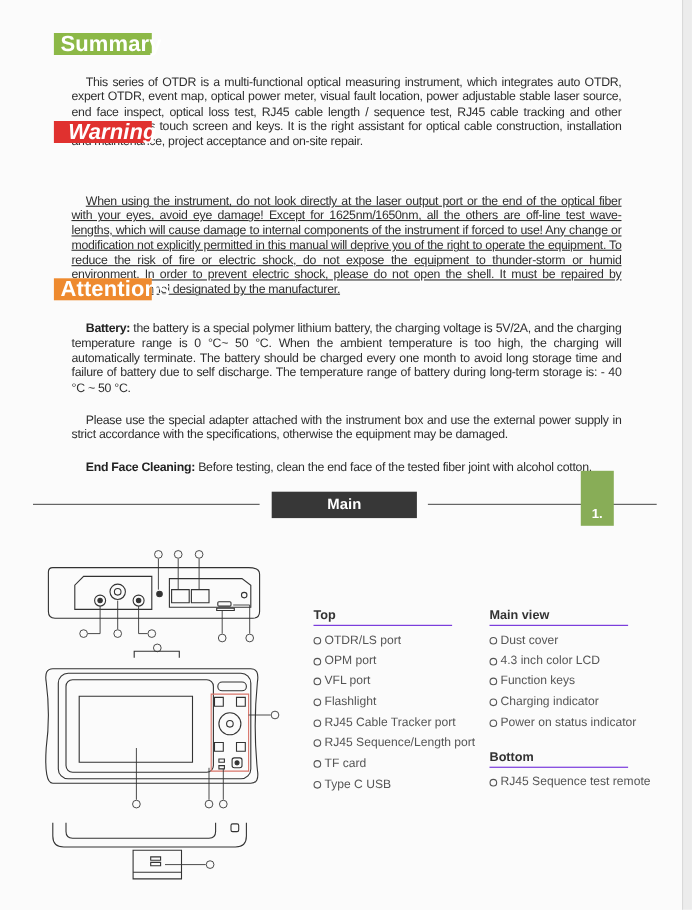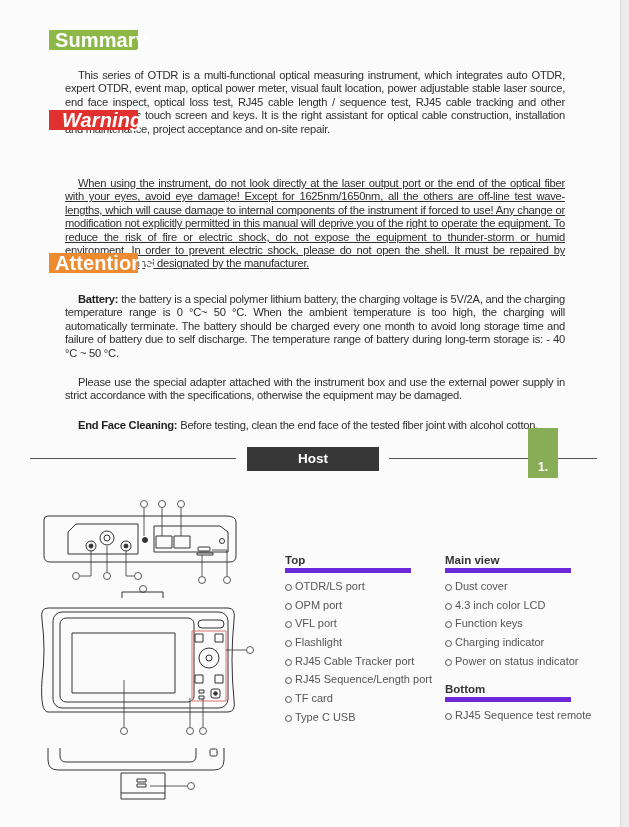--- a/index.html
+++ b/index.html
@@ -29,21 +29,21 @@
     position: absolute; left: 247px; top: 447px; width: 132px; height: 24px;
     background: #373737; color: #fff; font-weight: bold; font-size: 13.5px;
     text-align: center; line-height: 24px;
   }
   .chapter-tab {
     position: absolute; left: 528px; top: 428px; width: 30px; height: 50px;
     background: #88ad57; color: #fff; font-size: 12px; font-weight: bold;
     display: flex; align-items: flex-end; justify-content: center; padding-bottom: 4px; box-sizing: border-box;
   }
   .legend-col { position: absolute; font-size: 11px; color: #555; }
-  .legend-head { font-weight: bold; color: #333; font-size: 11.5px; padding-bottom: 2px; border-bottom: 5px solid #6d28d9; margin-bottom: 4px; }
+  .legend-head { font-weight: bold; color: #333; font-size: 11.5px; padding-bottom: 2px; border-bottom: 1px solid #6d28d9; margin-bottom: 4px; }
   .legend-item { height: 18.7px; line-height: 18.7px; white-space: nowrap; }
   .num { display: inline-block; width: 7px; height: 7px; border: 1.2px solid #555; border-radius: 50%; margin-right: 3px; vertical-align: -1px; box-sizing: border-box; }
   svg.diagram { position: absolute; left: 0; top: 0; }
   svg.diagram * { vector-effect: non-scaling-stroke; }
 </style>
 </head>
 <body>
 
 <div class="page-edge"></div>
 
@@ -58,21 +58,21 @@
 </div>
 
 <div class="section-label" style="top:253px;background:#ee8a2f;">Attentions</div>
 <div class="para" style="top:277px;">
   <p><b>Battery:</b><span> the battery is a special polymer lithium battery, the charging voltage is 5V/2A, and the charging temperature range is 0 °C~ 50 °C. When the ambient temperature is too high, the charging will automatically terminate. The battery should be charged every one month to avoid long storage time and failure of battery due to self discharge. The temperature range of battery during long-term storage is: - 40 °C ~ 50 °C.</span></p>
   <p>Please use the special adapter attached with the instrument box and use the external power supply in strict accordance with the specifications, otherwise the equipment may be damaged.</p>
   <p><b>End Face Cleaning:</b><span> Before testing, clean the end face of the tested fiber joint with alcohol cotton.</span></p>
 </div>
 
 <div class="rule" style="left:30px;top:458px;width:206px;"></div>
-<div class="host-title">Host</div>
+<div class="host-title">Main</div>
 <div class="rule" style="left:389px;top:458px;width:208px;"></div>
 <div class="chapter-tab">1.</div>
 
 <svg class="diagram" width="629" height="827" fill="none" stroke="#333" stroke-width="1">
 
   <g>
     <path d="M44 520 Q44 516 48 516 L226 516 Q236 516 236 522 L236 556 Q236 562 230 562 L50 562 Q44 562 44 556 Z"></path>
     <path d="M76 524 L138 524 L138 554 L68 554 L68 532 Z"></path>
     <circle cx="91" cy="546" r="5"></circle>
       <circle cx="91" cy="546" r="2" fill="#333"></circle>

